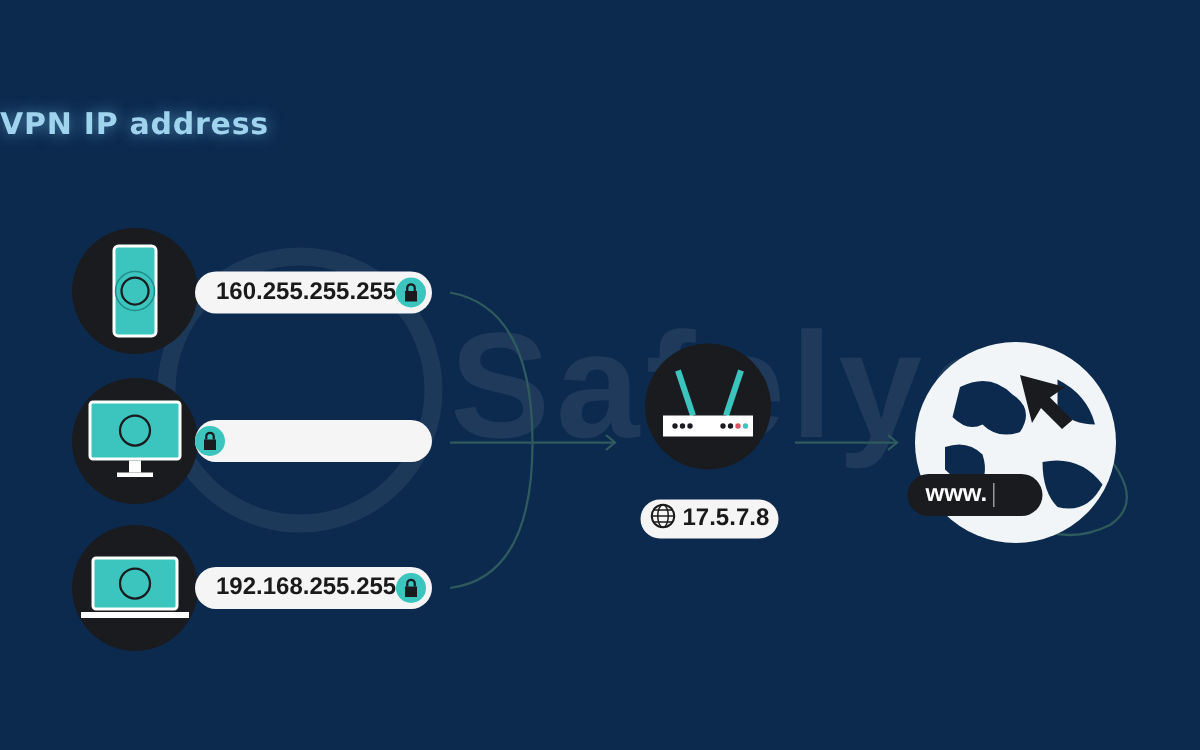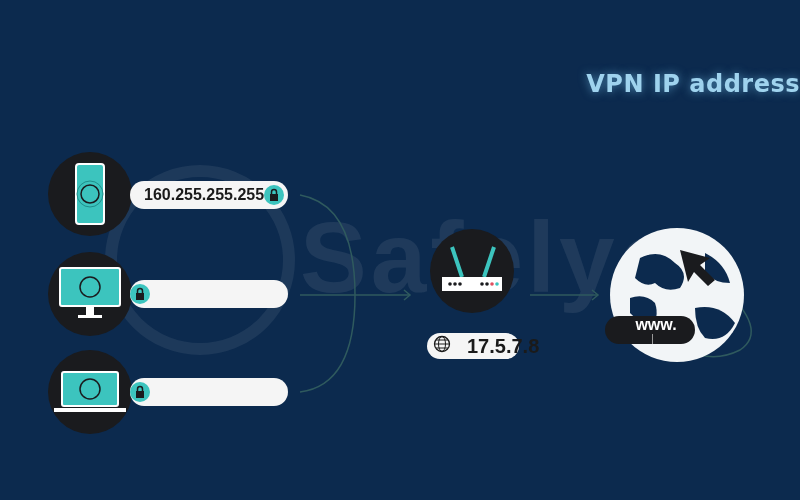--- a/index.html
+++ b/index.html
@@ -1,28 +1,28 @@
 <!DOCTYPE html>
 <html><head>
 <meta charset="utf-8">
 <style>
   html,body{margin:0;padding:0;}
   body{width:800px;height:500px;background:#0c2a4e;position:relative;overflow:hidden;font-family:"DejaVu Sans",sans-serif;}
-  .title{position:absolute;left:0;width:800px;top:70px;text-align:right;font-weight:bold;font-size:24px;color:#9fd3ee;text-shadow:0 0 10px rgba(120,200,240,0.6);letter-spacing:0.5px;}
+  .title{position:absolute;left:0;width:800px;top:70px;text-align:left;font-weight:bold;font-size:20px;color:#9fd3ee;text-shadow:0 0 10px rgba(120,200,240,0.6);letter-spacing:0.5px;}
   .watermark{position:absolute;left:300px;top:200px;font-size:100px;font-weight:bold;color:rgba(255,255,255,0.08);letter-spacing:4px;font-family:"Liberation Sans",sans-serif;}
   .wm-logo{position:absolute;left:105px;top:165px;width:190px;height:190px;border-radius:50%;border:12px solid rgba(255,255,255,0.07);box-sizing:border-box;}
   .device{position:absolute;left:48px;width:84px;height:84px;border-radius:50%;background:#1a1b1e;}
   .pill{position:absolute;left:130px;height:28px;width:158px;border-radius:14px;background:#f5f5f5;display:flex;align-items:center;}
   .pill .ip{font-family:"Liberation Sans",sans-serif;font-weight:bold;font-size:16px;color:#1a1a1a;margin-left:14px;flex:1;}
   .lock{width:20px;height:20px;border-radius:50%;background:#3cc4be;margin-right:6px;position:relative;}
   .router{position:absolute;left:430px;top:229px;width:84px;height:84px;border-radius:50%;background:#1a1b1e;}
   .router-pill{position:absolute;left:427px;top:333px;width:92px;height:26px;border-radius:13px;background:#f5f5f5;display:flex;align-items:center;}
-  .router-pill .ip{font-family:"Liberation Sans",sans-serif;font-weight:bold;font-size:20px;color:#1a1a1a;margin-left:16px;}
+  .router-pill .ip{font-family:"Liberation Sans",sans-serif;font-weight:bold;font-size:16px;color:#1a1a1a;margin-left:4px;}
   .globe{position:absolute;left:610px;top:228px;width:134px;height:134px;border-radius:50%;background:#f2f5f7;overflow:hidden;}
-  .www{position:absolute;left:605px;top:316px;width:90px;height:28px;border-radius:14px;background:#1a1b1e;display:flex;align-items:center;flex-direction:column;}
+  .www{position:absolute;left:605px;top:316px;width:90px;height:28px;border-radius:14px;background:#1a1b1e;display:flex;align-items:center;}
   .www span{color:#fff;font-weight:bold;font-size:16px;font-family:"Liberation Sans",sans-serif;margin-left:12px;}
   svg.lines{position:absolute;left:0;top:0;}
 </style>
 </head>
 <body>
 
 <div class="wm-logo"></div>
 <div class="watermark">Safelyo</div>
 
 <div class="title">VPN IP address</div>
@@ -71,20 +71,21 @@
 </div>
 
 <div class="device" style="top:350px">
   <svg width="84" height="84">
     <rect x="14" y="22" width="56" height="34" rx="2" fill="#3cc4be" stroke="#fff" stroke-width="2"></rect>
     <circle cx="42" cy="39" r="10" fill="none" stroke="#1a1b1e" stroke-width="1.5"></circle>
     <rect x="6" y="58" width="72" height="4" fill="#fff"></rect>
   </svg>
 </div>
 <div class="pill" style="top:378px">
+  <span class="ip">192.168.255.255</span>
   <span class="lock">
     <svg width="20" height="20">
         <rect x="6" y="9" width="8" height="7" fill="#1a1b1e"></rect>
         <path d="M7.5 9 V7 a2.5 2.5 0 0 1 5 0 V9" stroke="#1a1b1e" stroke-width="1.5" fill="none"></path>
       </svg>
   </span>
 </div>
 
 <div class="router">
   <svg width="84" height="84">

